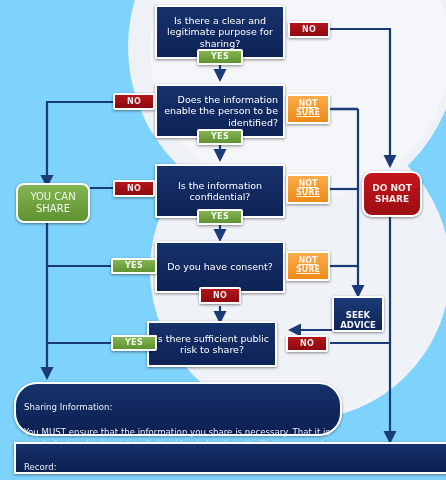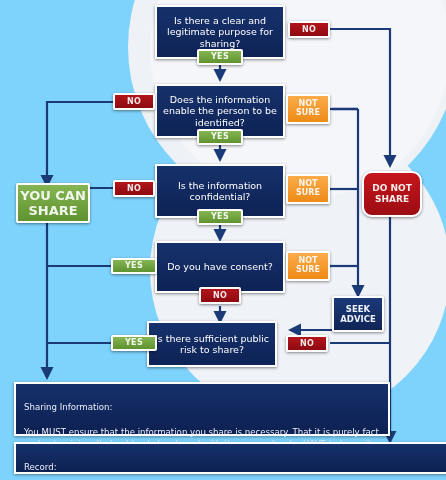--- a/index.html
+++ b/index.html
@@ -53,24 +53,24 @@
     background: linear-gradient(180deg,#84b552 0%, #5f9230 100%);
     border: 2px solid #ffffff;
     font-size: 8px;
     font-weight: bold;
     letter-spacing: 0.3px;
     color: #f2f7ec;
     border-radius: 2px;
   }
   .green-box {
     background: linear-gradient(180deg,#84b552 0%, #5f9230 100%);
-    font-size: 13px;
-    font-weight: bold;
+    font-size: 10px;
+    font-weight: normal;
     color: #f2f7ec;
-    border-radius: 2px;
+    border-radius: 8px;
   }
   
   .no {
     background: linear-gradient(180deg,#b3141b 0%, #8d0a10 100%);
     font-size: 8px;
     font-weight: bold;
     letter-spacing: 0.3px;
     color: #f5e7e7;
     border-radius: 2px;
     text-align: right;
@@ -83,20 +83,21 @@
     border-radius: 10px;
   }
   
   .notsure {
     background: linear-gradient(180deg,#fcab4a 0%, #ee8b17 100%);
     font-size: 8px;
     font-weight: bold;
     color: #fdf4ea;
     border-radius: 2px;
     line-height: 1.12;
+    text-decoration: underline;
   }
   
   .navy-box {
     background: linear-gradient(180deg,#1b3a78 0%, #102556 100%);
     font-size: 8.5px;
     font-weight: bold;
     color: #eef2fa;
     border-radius: 2px;
     line-height: 1.2;
   }
@@ -177,21 +178,21 @@
   <div class="node q" style="left:155px; top:5px; width:130px; height:54px;">
     <span>Is there a clear and legitimate purpose for sharing?</span>
   </div>
   <div class="node yes" style="left:197px; top:49px; width:46px; height:16px;">
     <span>YES</span>
   </div>
   <div class="node no" style="left:288px; top:21px; width:42px; height:17px;">
     <span>NO</span>
   </div>
 
-  <div class="node q" style="left:155px; top:84px; width:130px; height:54px;">
+  <div class="node q" style="left:155px; top:84px; width:130px; height:54px;text-align:right;">
     <span>Does the information enable the person to be identified?</span>
   </div>
   <div class="node yes" style="left:197px; top:129px; width:46px; height:16px;">
     <span>YES</span>
   </div>
   <div class="node no" style="left:113px; top:93px; width:42px; height:17px;">
     <span>NO</span>
   </div>
   <div class="node notsure" style="left:286px; top:94px; width:44px; height:30px; flex-direction:column;">
     <span>NOT</span>
@@ -237,25 +238,25 @@
   </div>
 
   <div class="node green-box" style="left:16px; top:183px; width:74px; height:40px;">
     <span>YOU CAN SHARE</span>
   </div>
 
   <div class="node red-box" style="left:362px; top:171px; width:60px; height:46px;">
     <span>DO NOT SHARE</span>
   </div>
 
-  <div class="node navy-box" style="left:332px; top:296px; width:52px; height:36px;">
+  <div class="node navy-box" style="left:332px; top:296px; width:52px; height:36px;align-items:flex-end;">
     <span>SEEK ADVICE</span>
   </div>
 
-  <div class="panel" style="left:14px; top:382px; width:376px; height:54px;">
+  <div class="panel" style="left:14px; top:382px; width:328px; height:54px;border-radius:23px;">
     <div>Sharing Information:</div>
     <div>You MUST ensure that the information you share is necessary.  That it is purely fact and not opinion.  It should only be shared with those people who HAVE to know it.  You must ensure it is adequate, up-to-date and secure.</div>
   </div>
 
   <div class="panel" style="left:14px; top:442px; width:440px; height:32px;">
     <div>Record:</div>
     
   </div>
 
 </div>

